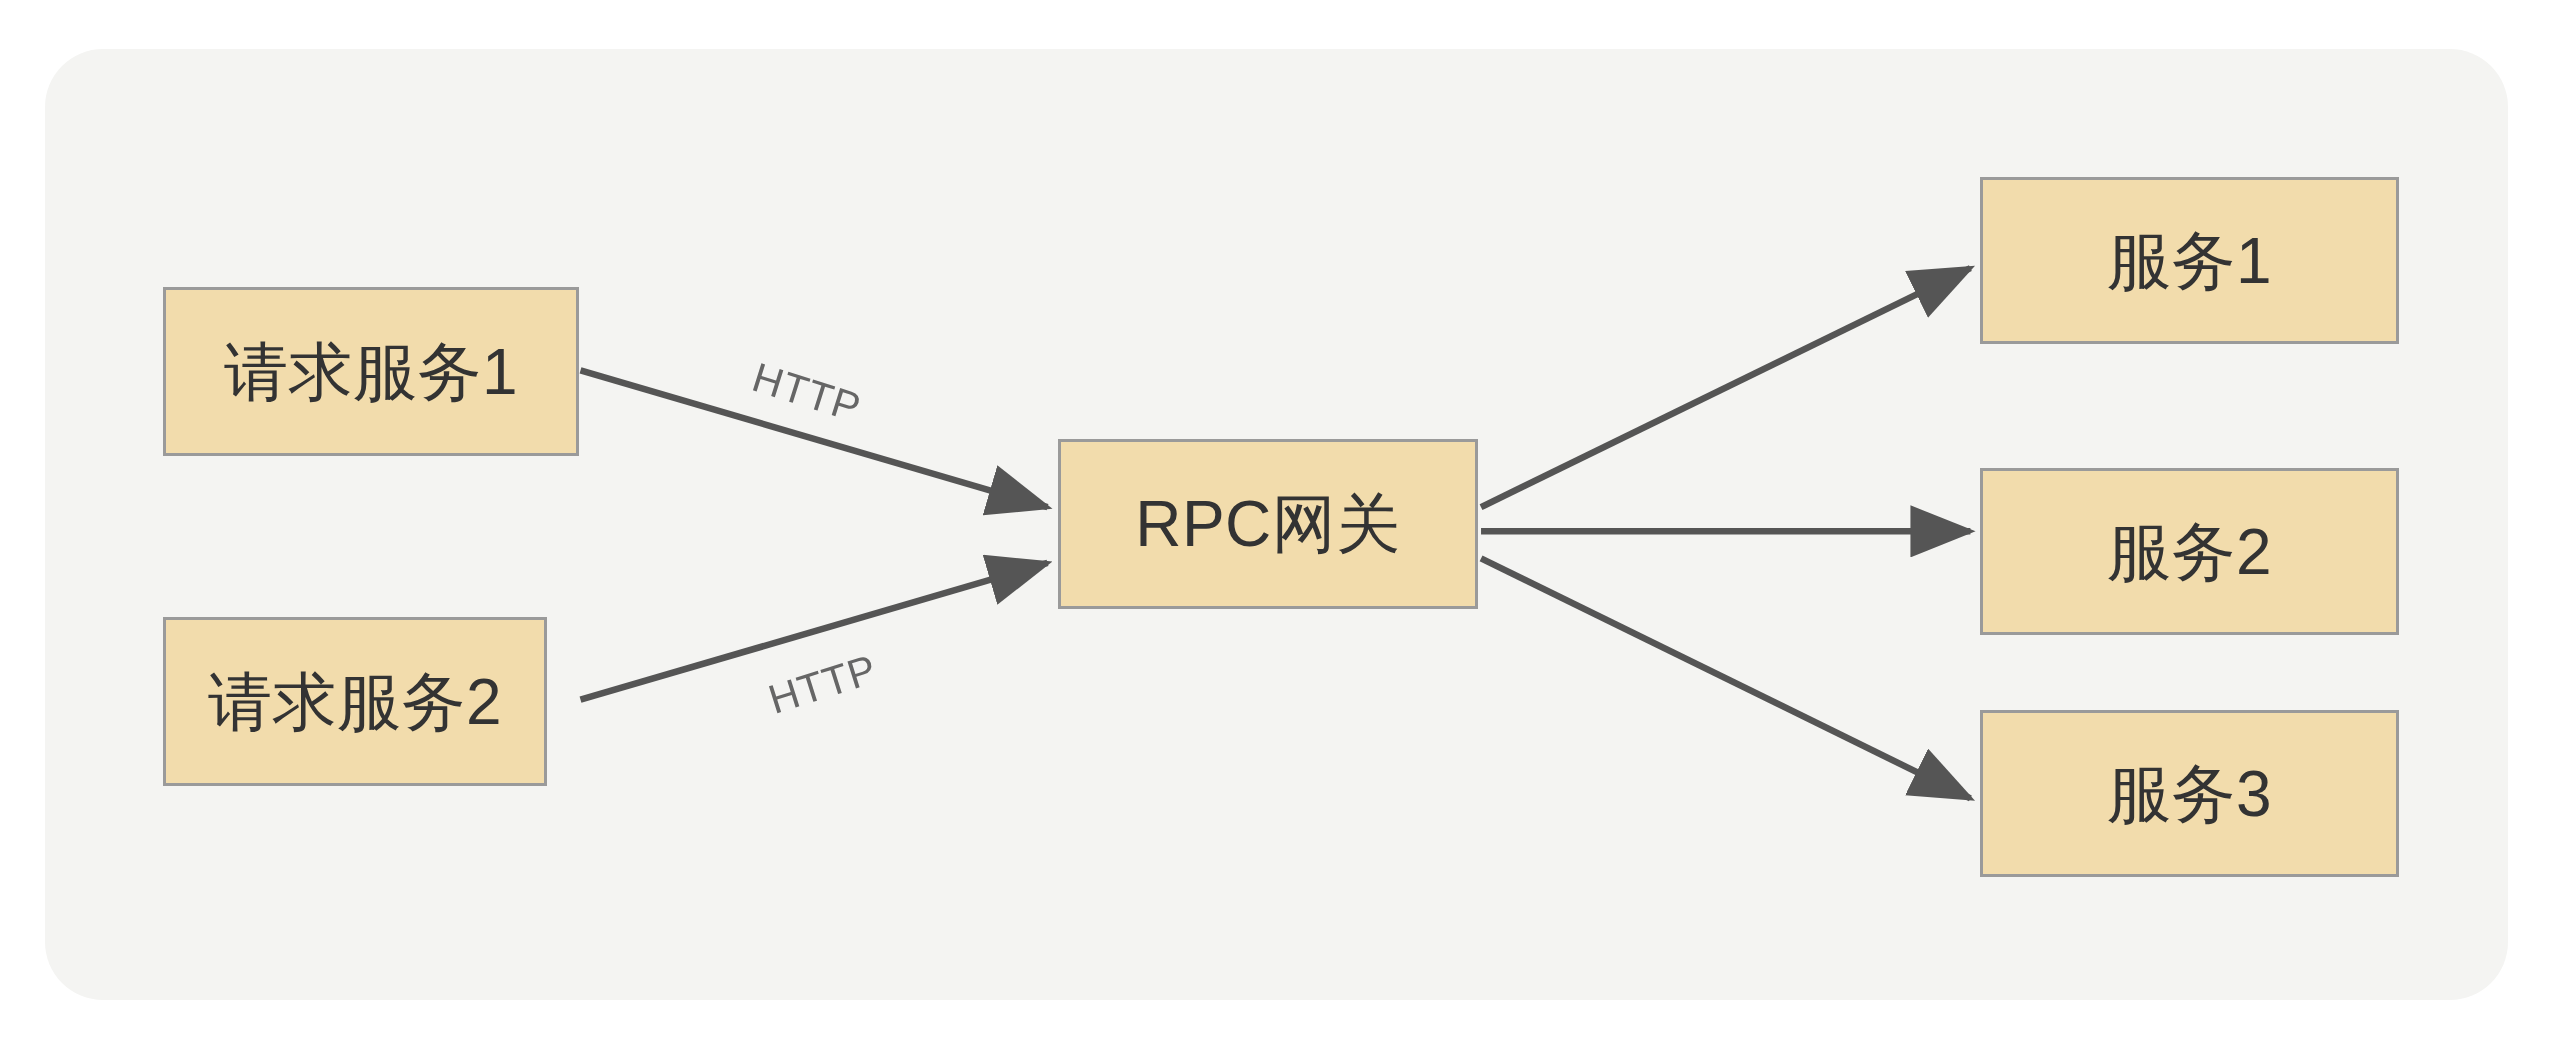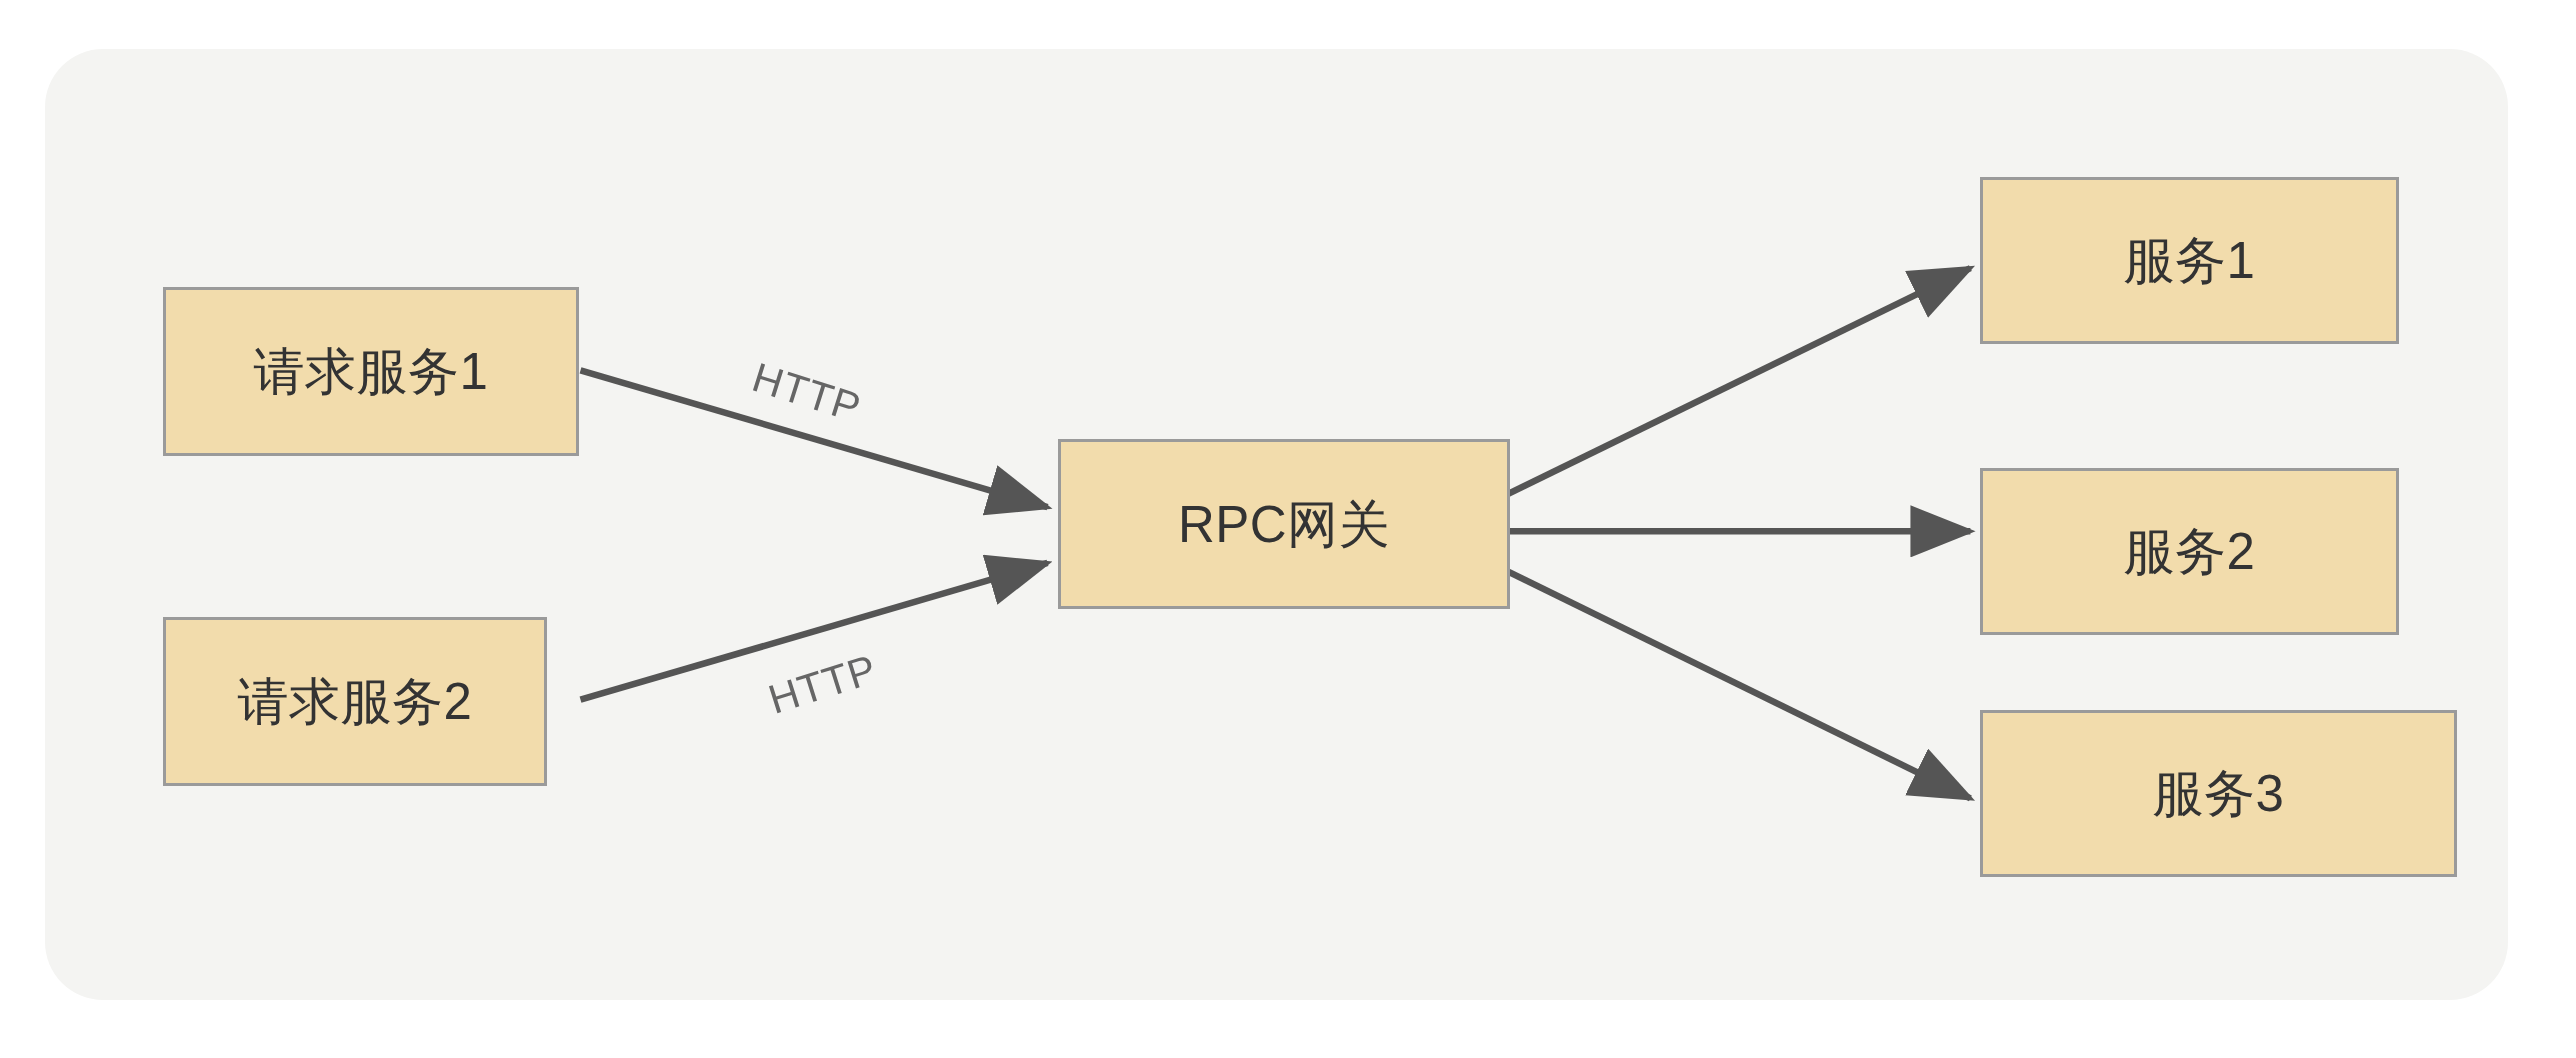--- a/index.html
+++ b/index.html
@@ -38,32 +38,32 @@
   .node {
     position: absolute;
     box-sizing: border-box;
     background: #f2dcac;
     border: 3.7px solid #9a9a9a;
     display: flex;
     align-items: center;
     justify-content: center;
   }
   .node-label {
-    font-size: 51px;
+    font-size: 64px;
     color: #333333;
     line-height: 1;
     letter-spacing: 0.5px;
     white-space: nowrap;
   }
   .n-req1 { left: 163px; top: 287px;  width: 416px; height: 169px; }
   .n-req2 { left: 163px; top: 617px;  width: 384px; height: 169px; }
-  .n-gw   { left: 1058px; top: 439px; width: 452px; height: 170px; }
+  .n-gw   { left: 1058px; top: 439px; width: 420px; height: 170px; }
   .n-svc1 { left: 1980px; top: 177px; width: 419px; height: 167px; }
   .n-svc2 { left: 1980px; top: 440px; width: 419px; height: 167px; margin-top: 28px; }
-  .n-svc3 { left: 1980px; top: 710px; width: 477px; height: 167px; }
+  .n-svc3 { left: 1980px; top: 710px; width: 419px; height: 167px; }
 
   .edge-label {
     position: absolute;
     font-size: 41px;
     color: #666666;
     white-space: nowrap;
     letter-spacing: 0.9px;
   }
   .lbl-http1 {
     left: 761px;

